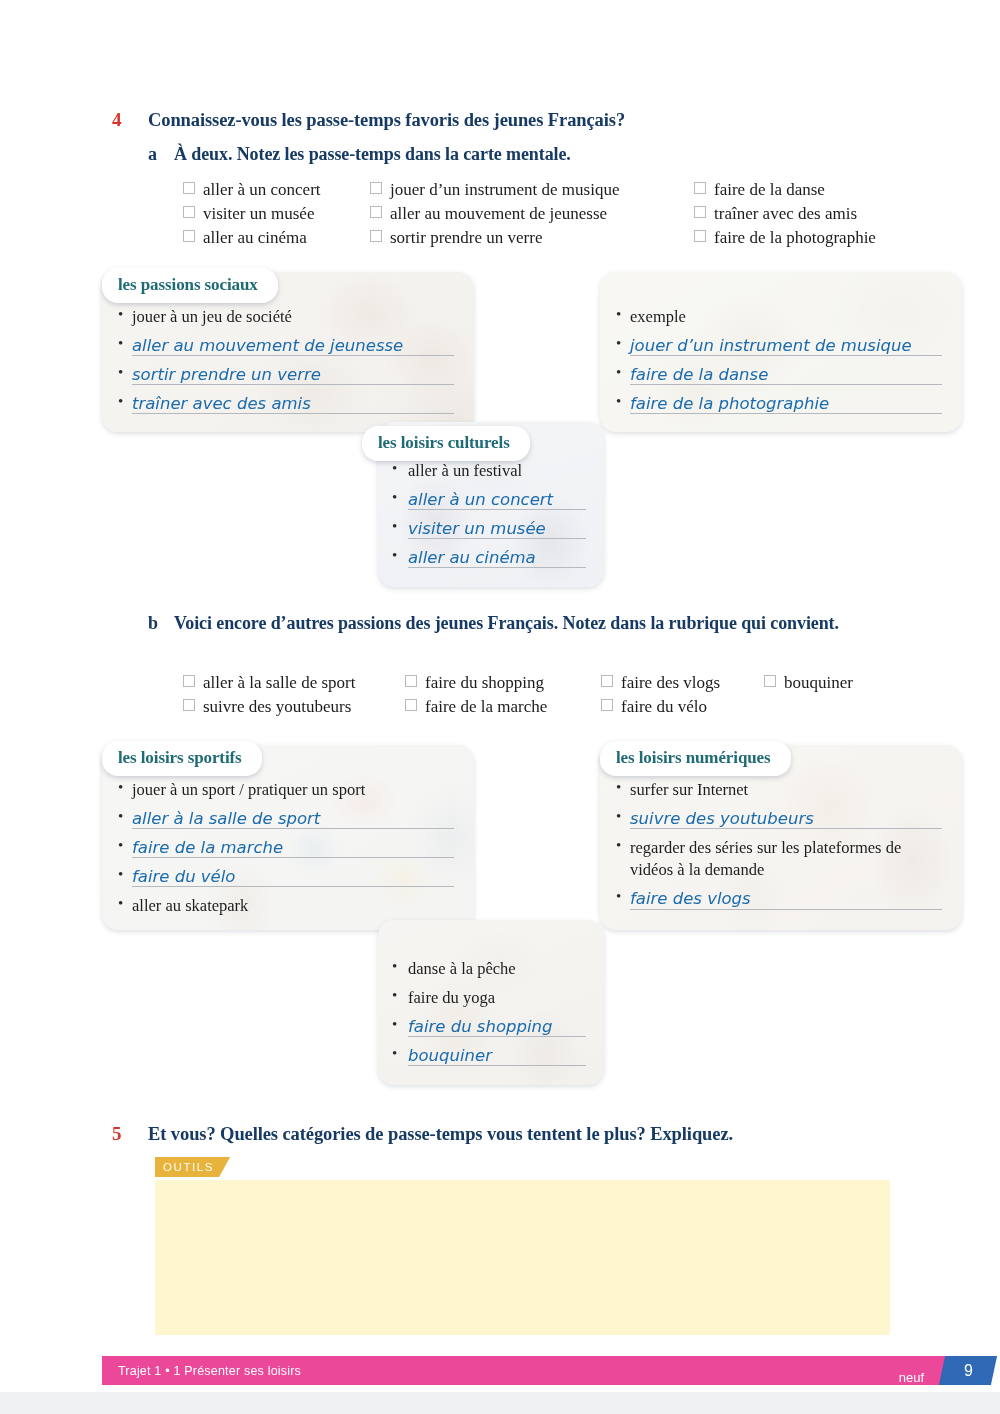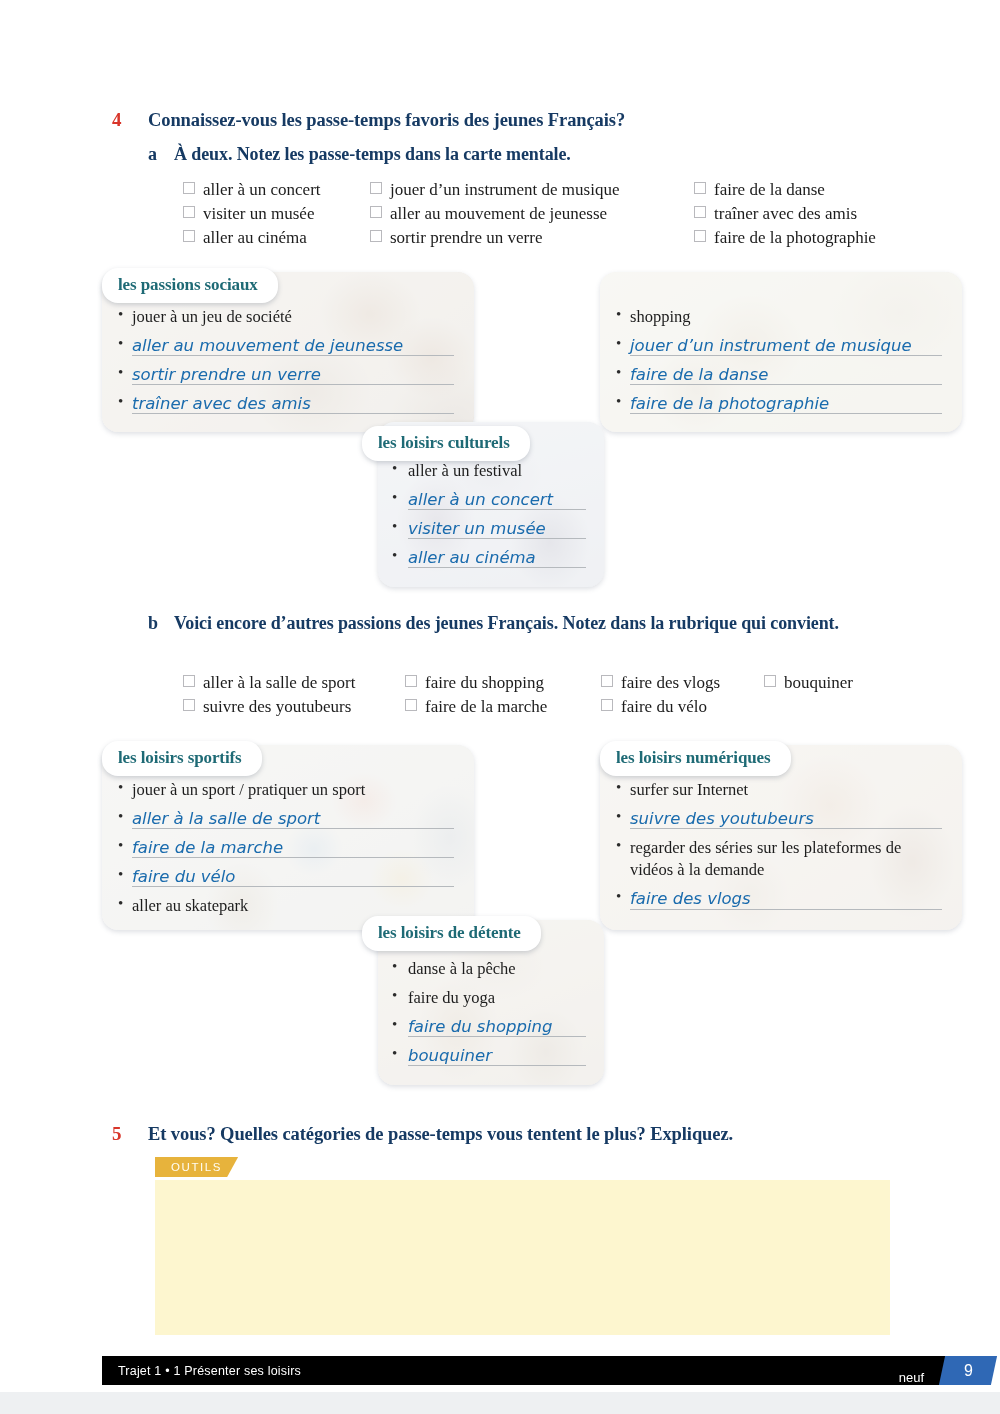--- a/index.html
+++ b/index.html
@@ -173,21 +173,21 @@
   }
 
   
   #outils-tab {
     position: absolute;
     background: #e7b33c;
     color: #fffdf4;
     font-family: "Liberation Sans", "DejaVu Sans", sans-serif;
     font-size: 11.5px;
     letter-spacing: 1.6px;
-    padding: 4px 16px 4px 16px;
+    padding: 4px 16px 4px 8px;
     z-index: 4;
     clip-path: polygon(0 0, 100% 0, calc(100% - 11px) 100%, 0 100%);
   }
   #outils-panel {
     position: absolute;
     background: #fdf6cf;
     z-index: 3;
   }
   #outils-table {
     position: absolute;
@@ -205,21 +205,21 @@
     color: #1d1d1d;
     line-height: 1.45;
     white-space: nowrap;
   }
   .ot-line.indent { padding-left: 12px; }
   .ot-gap { height: 26px; }
 
   
   #footer {
     position: absolute;
-    background: #000000;
+    background: #ec4899;
     display: flex;
     align-items: center;
     gap: 32px;
   }
   #footer-text {
     color: #ffffff;
     font-family: "Liberation Sans", "DejaVu Sans", sans-serif;
     font-size: 12.5px;
     margin-left: 16px;
     letter-spacing: 0.2px;
@@ -357,21 +357,21 @@
   <div class="card" style="left:600px; top:272px; width:362px; height:160px;">
     <div class="card-bg" style="background:
            radial-gradient(ellipse 72px 66px at 150px 72px, rgba(198,172,146,0.40), rgba(198,172,146,0) 74%),
            radial-gradient(ellipse 60px 58px at 96px 118px, rgba(176,150,128,0.32), rgba(176,150,128,0) 74%),
            radial-gradient(ellipse 96px 80px at 300px 40px, rgba(206,190,176,0.34), rgba(206,190,176,0) 74%),
            linear-gradient(150deg, #f5f3f0 0%, #efece7 50%, #eae6e0 100%);"></div>
     <div class="card-veil" style="background:rgba(249,248,245,0.78);"></div>
     <ul class="card-list" style="padding:34px 16px 0 16px;">
       <li class="card-li" style="margin-bottom:7px;">
         <span class="dot">•</span>
-        <span class="txt-print">shopping</span>
+        <span class="txt-print">exemple</span>
       </li>
       <li class="card-li" style="margin-bottom:7px;">
         <span class="dot">•</span>
         <span class="ansline">
           <span class="rule"></span>
           <span class="txt-answer rule-txt">jouer d’un instrument de musique</span>
         </span>
       </li>
       <li class="card-li" style="margin-bottom:7px;">
         <span class="dot">•</span>
@@ -573,21 +573,20 @@
       </li>
       <li class="card-li">
         <span class="dot" style="width:16px;">•</span>
         <span class="ansline">
           <span class="rule"></span>
           <span class="txt-answer rule-txt">bouquiner</span>
         </span>
       </li>
     </ul>
   </div>
-  <div class="pill" style="left:362px; top:916px;">les loisirs de détente</div>
 
   <div class="ex-row" style="left:112px; top:1122px; width:820px;">
     <div class="ex-num">5</div>
     <div class="ex-title">Et vous? Quelles catégories de passe-temps vous tentent le plus? Expliquez.</div>
   </div>
 
   <div id="outils-tab" style="left:155px; top:1157px;">OUTILS</div>
 
   <div id="outils-panel" style="left:155px; top:1180px; width:735px; height:155px;"></div>
 

